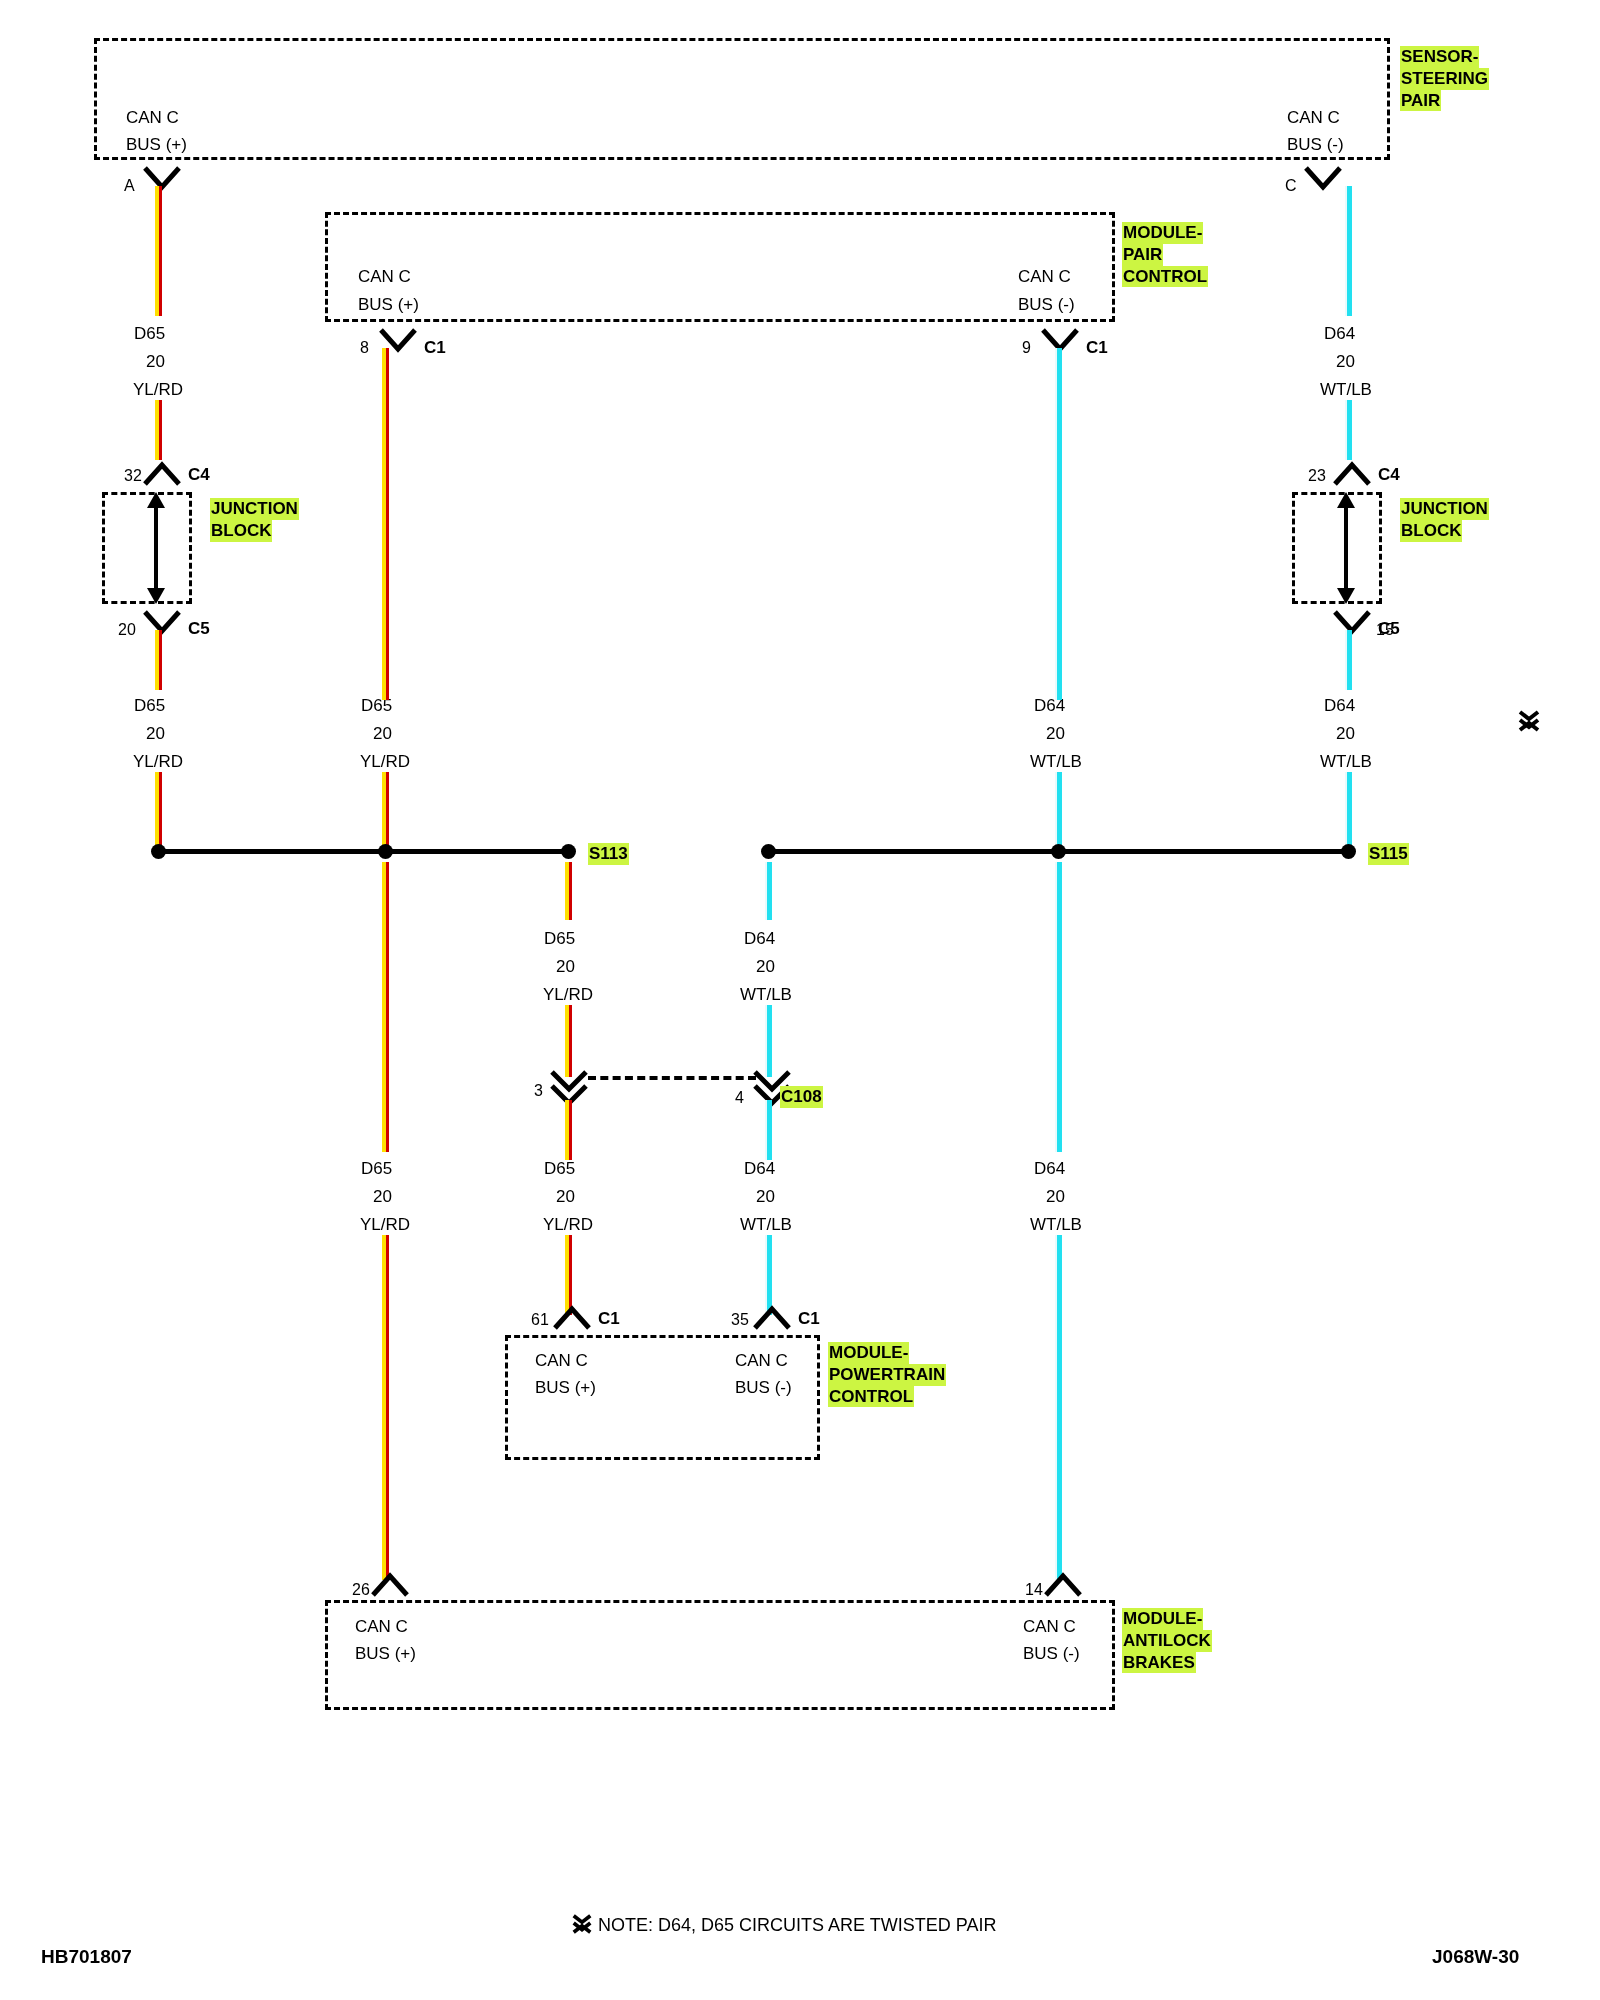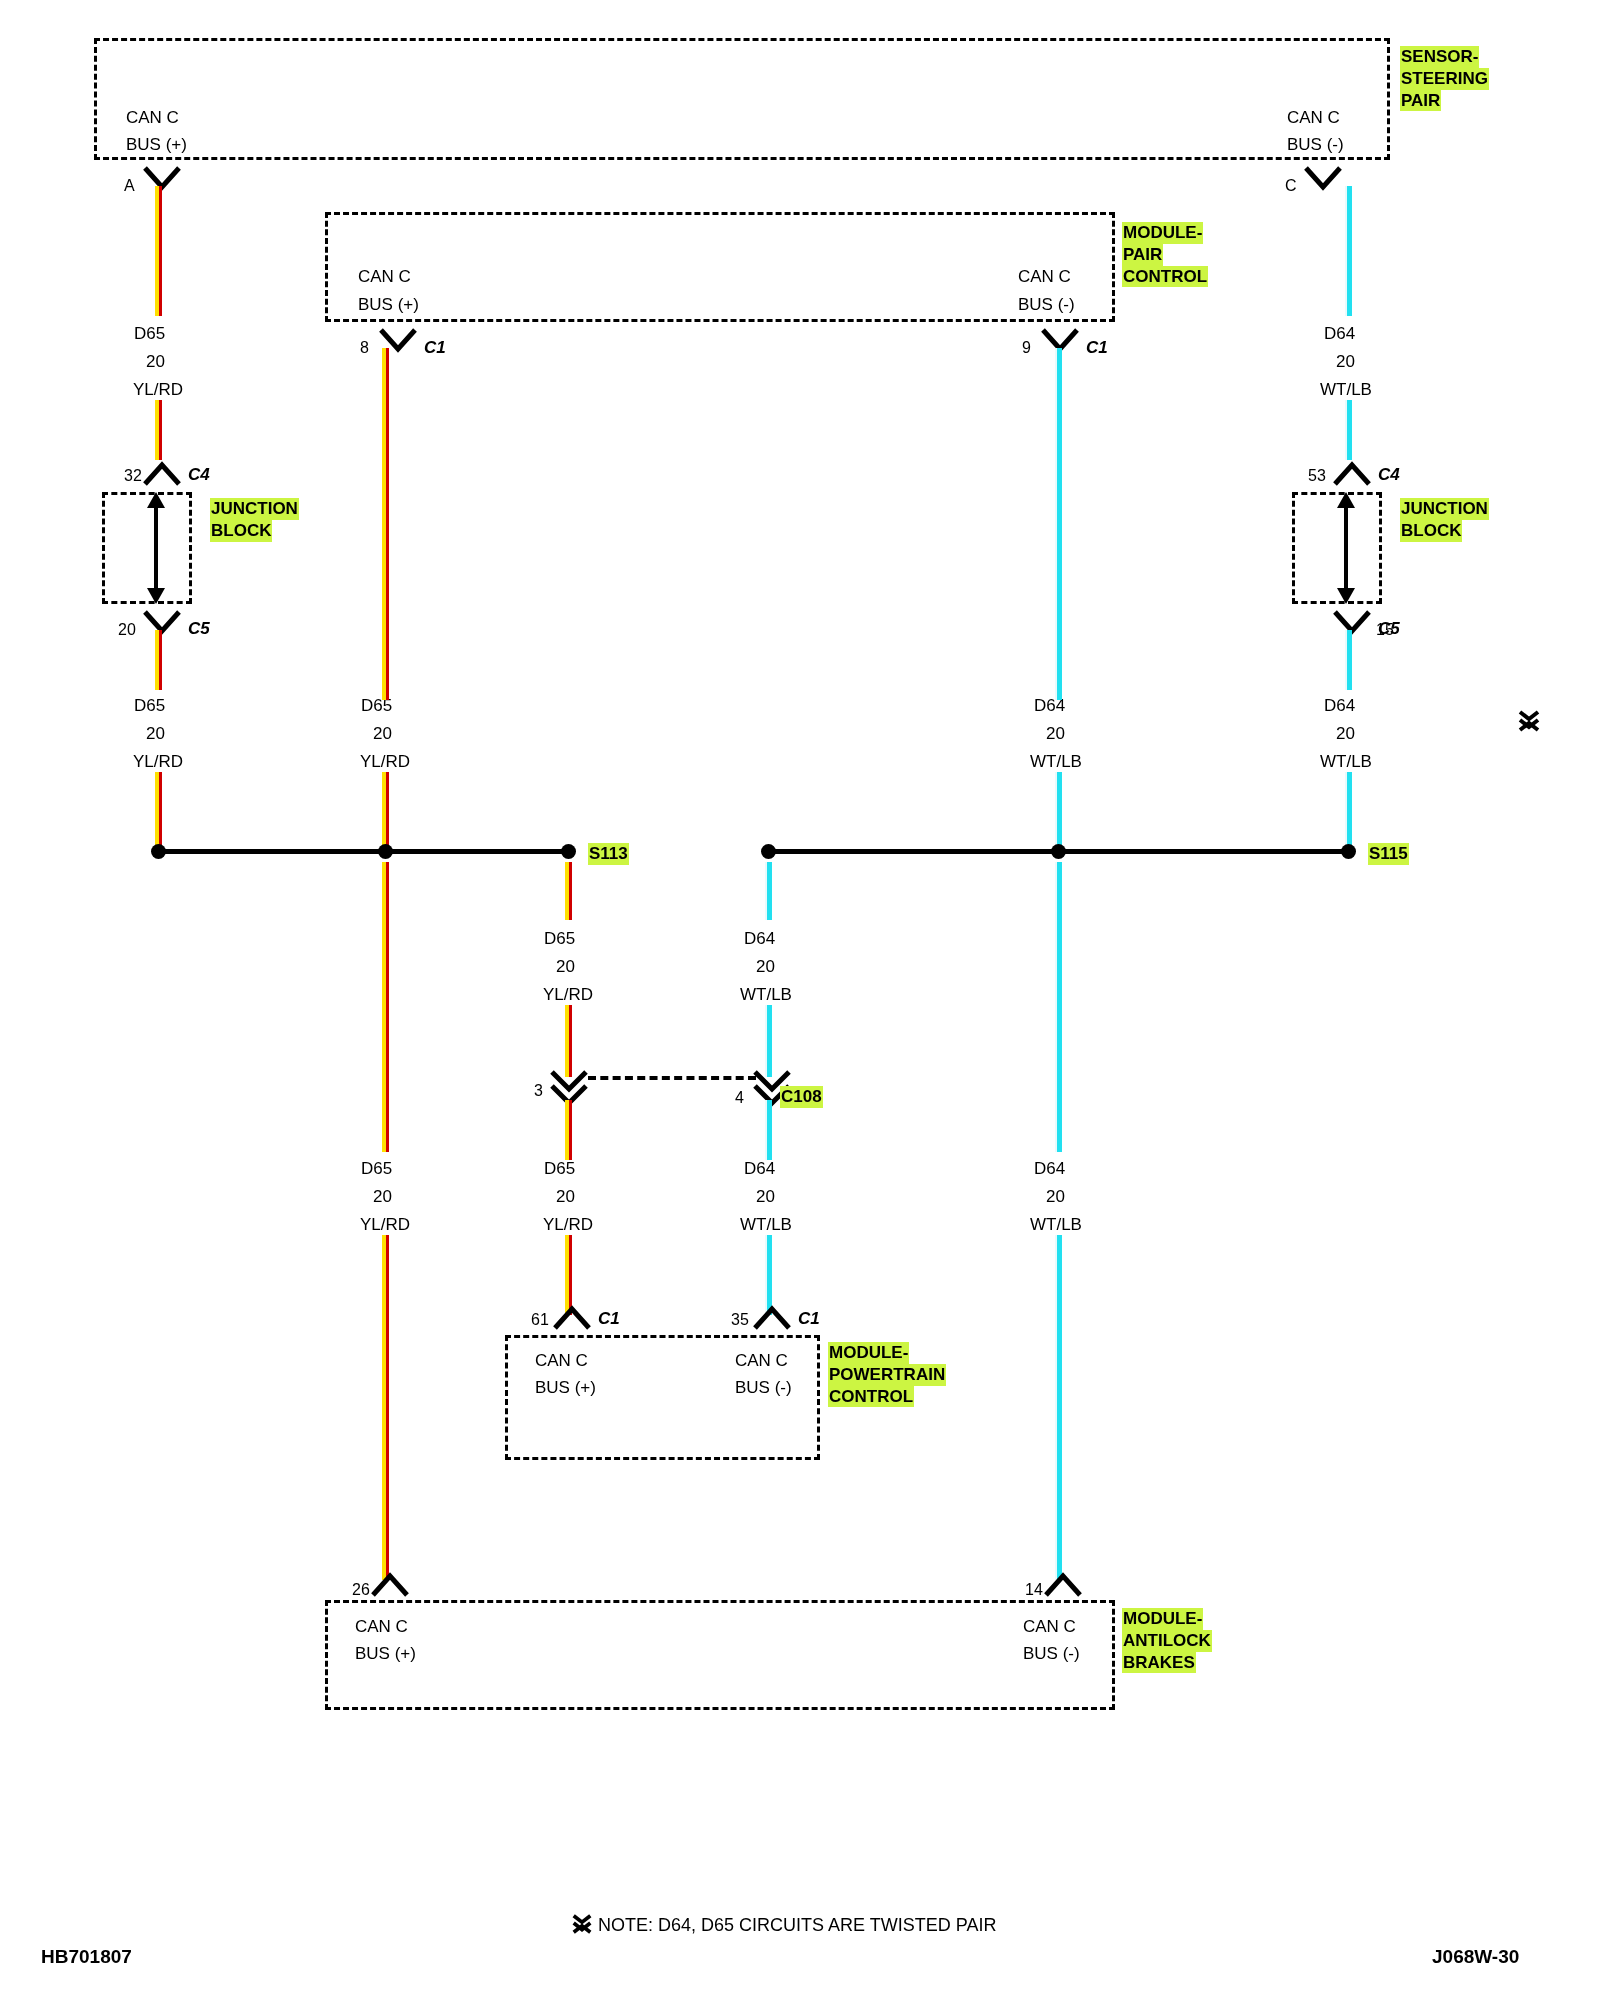--- a/index.html
+++ b/index.html
@@ -19,21 +19,21 @@
   }
   
   .txt {
     position: absolute;
     font-size: 17px;
     color: #000000;
     white-space: nowrap;
     line-height: 1;
   }
   .txt.pin   { font-size: 16px; }
-  .txt.bold  { font-weight: bold; font-style: italic; }
+  .txt.bold  { font-weight: bold; }
   .hl {
     position: absolute;
     font-size: 17px;
     font-weight: bold;
     color: #000000;
     white-space: nowrap;
     line-height: 1.28;
   }
   .hl span {
     background: #ccf542;
@@ -264,21 +264,21 @@
   <div class="txt" style="left:1046px; top:1188px;">20</div>
   <div class="txt" style="left:1030px; top:1216px;">WT/LB</div>
   <div class="wire wtlb" style="left:1055px; top:1235px; height:345px;"></div>
 
   <div class="wire wtlb" style="left:1345px; top:186px; height:130px;"></div>
   <div class="txt" style="left:1324px; top:325px;">D64</div>
   <div class="txt" style="left:1336px; top:353px;">20</div>
   <div class="txt" style="left:1320px; top:381px;">WT/LB</div>
   <div class="wire wtlb" style="left:1345px; top:400px; height:60px;"></div>
 
-  <div class="txt pin" style="left:1308px; top:468px;">53</div>
+  <div class="txt pin" style="left:1308px; top:468px;">23</div>
   <svg class="conn" style="left:1332px; top:461px;" width="40" height="26" viewBox="0 0 40 26">
     <polyline points="3,23 20,4 37,23" fill="none" stroke="#000" stroke-width="5"></polyline>
   </svg>
   <div class="txt bold" style="left:1378px; top:466px;">C4</div>
 
   <div class="jbox" style="left:1292px; top:492px; width:90px; height:112px;"></div>
 
   <svg class="jarrow" style="left:1326px; top:492px;" width="40" height="112" viewBox="0 0 40 112">
     <line x1="20" y1="8" x2="20" y2="104" stroke="#000" stroke-width="4"></line>
     <polygon points="20,0 11,16 29,16" fill="#000"></polygon>

